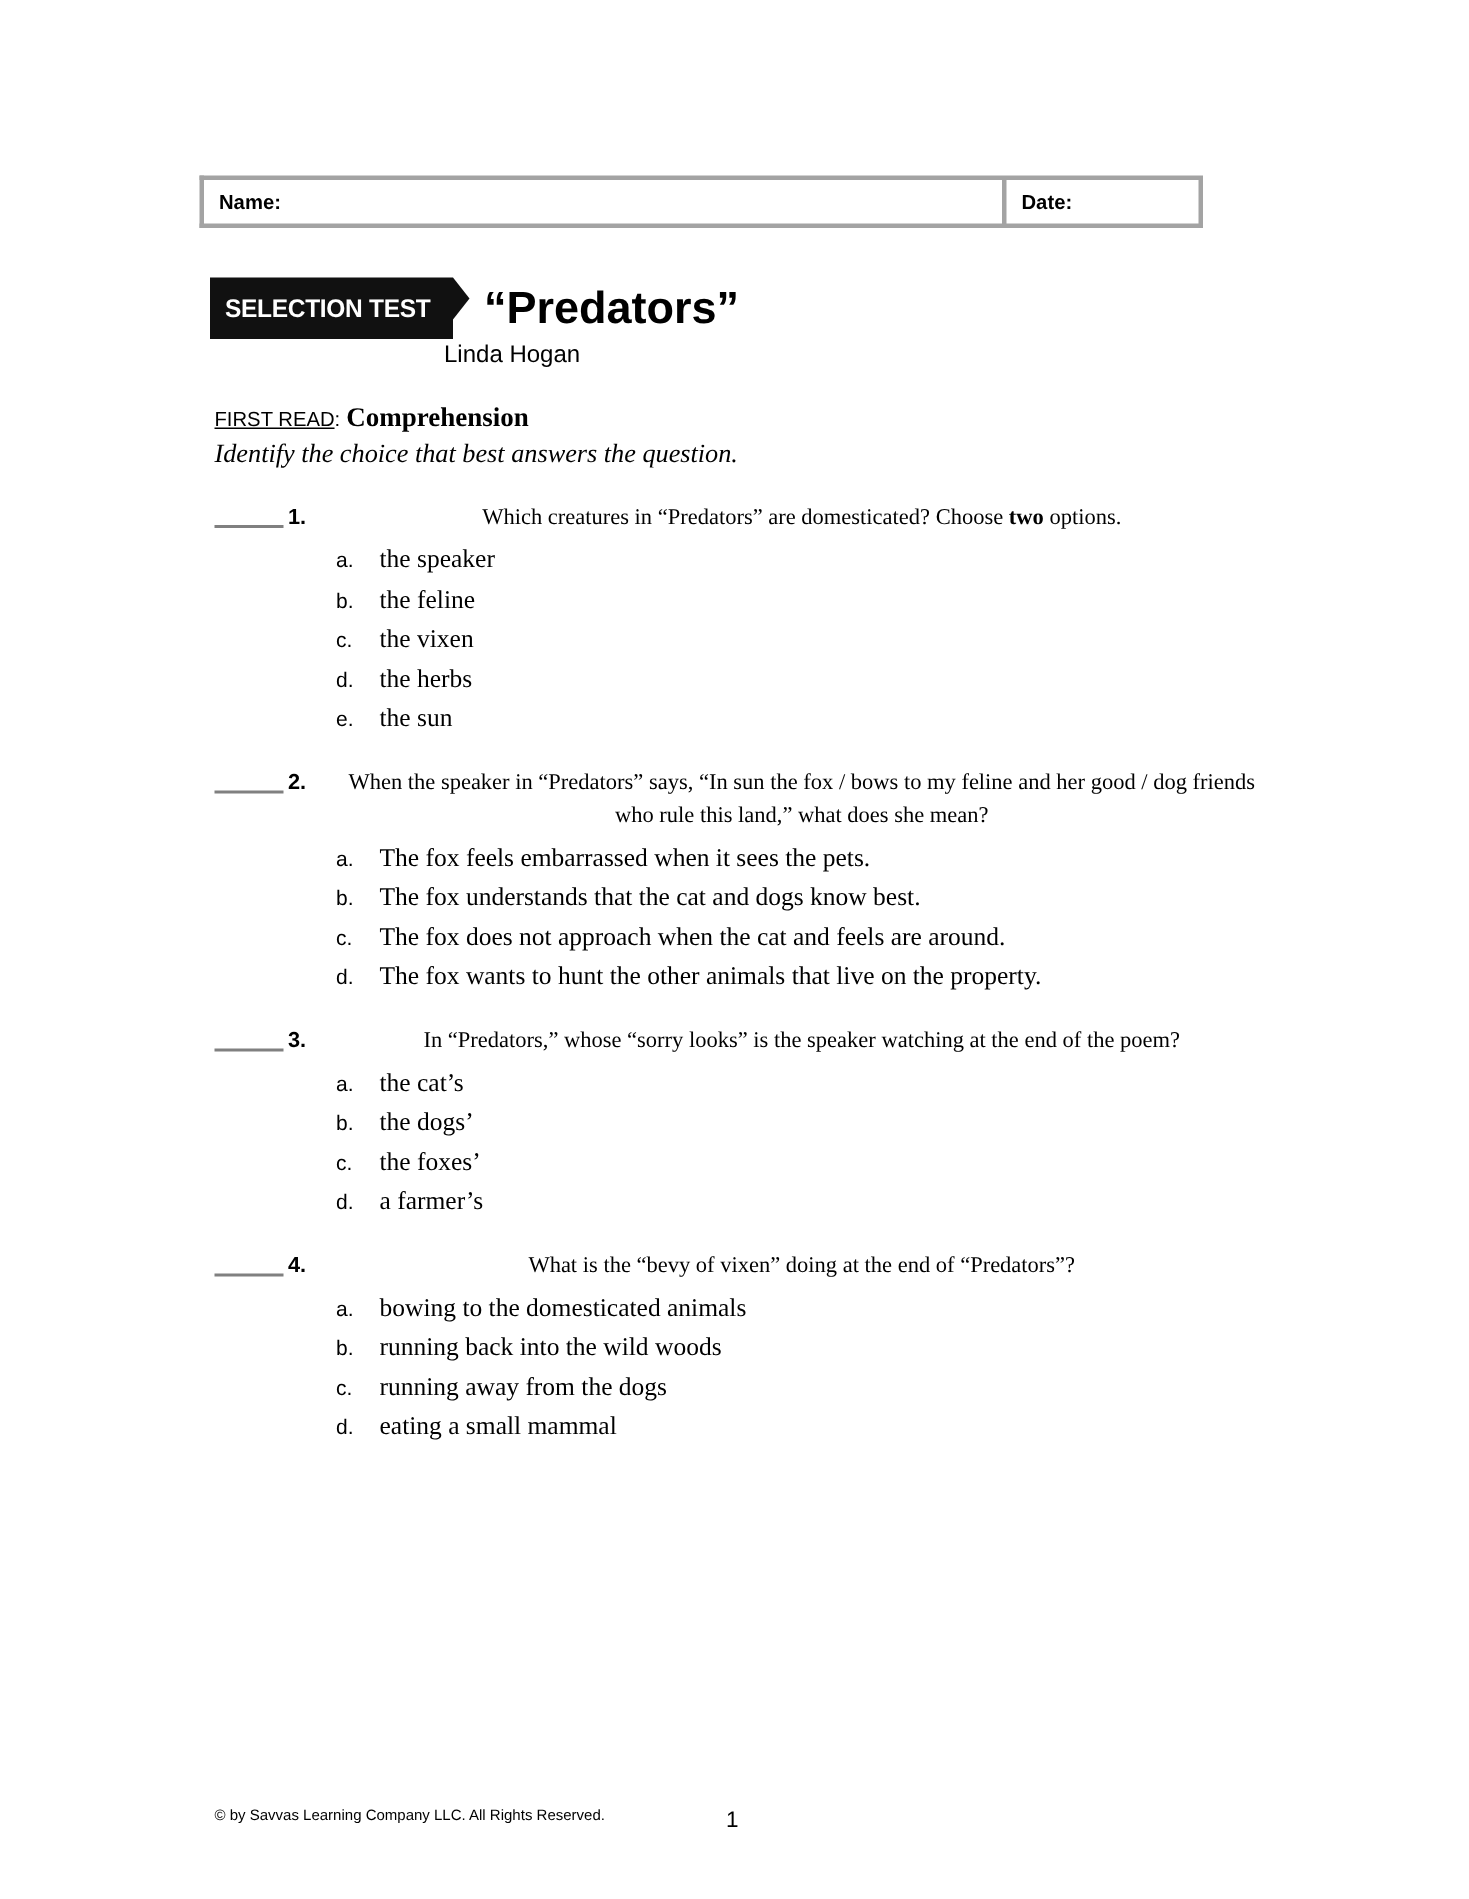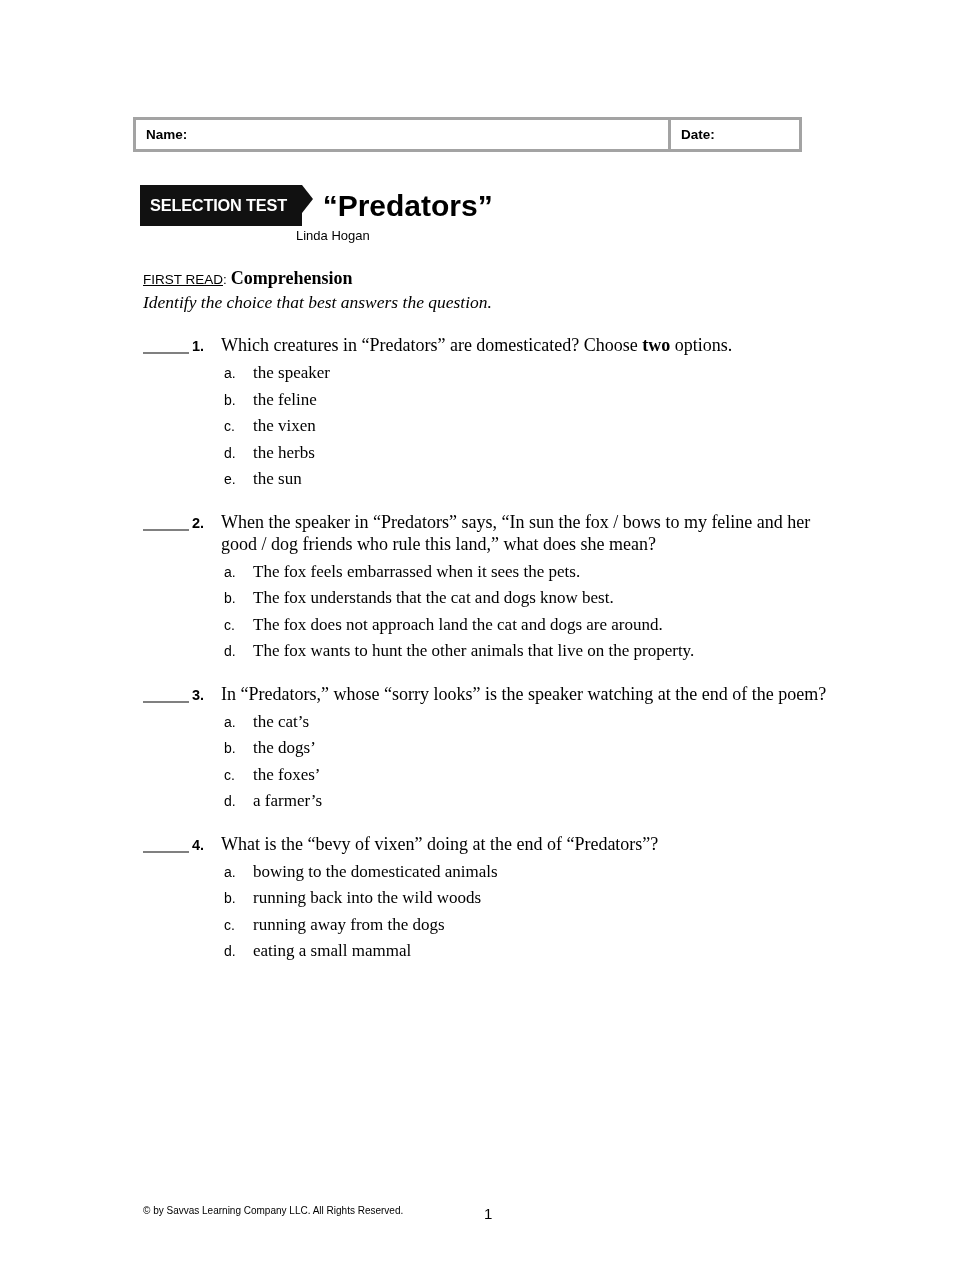--- a/index.html
+++ b/index.html
@@ -80,21 +80,21 @@
     font-weight: bold;
     font-size: 30px;
     line-height: 30px;
     white-space: nowrap;
   }
   .author {
     position: absolute;
     top: 228px;
     left: 296px;
     font-family: "Liberation Sans", "DejaVu Sans", sans-serif;
-    font-size: 13px;
+    font-size: 16px;
   }
 
   
   .content {
     position: absolute;
     top: 268px;
     left: 143px;
     width: 710px;
   }
   .section-line { line-height: 21px; }
@@ -131,22 +131,23 @@
   .q-number {
     width: 32px;
     flex-shrink: 0;
     padding-left: 3px;
     font-family: "Liberation Sans", "DejaVu Sans", sans-serif;
     font-weight: bold;
     font-size: 14.5px;
   }
   .q-text {
     width: 627px;
-    font-size: 18px;
+    font-size: 15px;
     line-height: 22px;
+    text-align: center;
   }
   .q-text .bold { font-weight: bold; }
   .options { margin-left: 81px; margin-top: 4px; }
   .option { display: flex; align-items: baseline; line-height: 25.5px; }
   .opt-letter {
     width: 29px;
     flex-shrink: 0;
     font-family: "Liberation Sans", "DejaVu Sans", sans-serif;
     font-size: 14px;
   }
@@ -242,21 +243,21 @@
         <div class="option">
           <span class="opt-letter">a.</span>
           <span class="opt-text">The fox feels embarrassed when it sees the pets.</span>
         </div>
         <div class="option">
           <span class="opt-letter">b.</span>
           <span class="opt-text">The fox understands that the cat and dogs know best.</span>
         </div>
         <div class="option">
           <span class="opt-letter">c.</span>
-          <span class="opt-text">The fox does not approach land the cat and dogs are around.</span>
+          <span class="opt-text">The fox does not approach when the cat and feels are around.</span>
         </div>
         <div class="option">
           <span class="opt-letter">d.</span>
           <span class="opt-text">The fox wants to hunt the other animals that live on the property.</span>
         </div>
       </div>
     </div>
 
     <div class="question">
       <div class="q-line">

